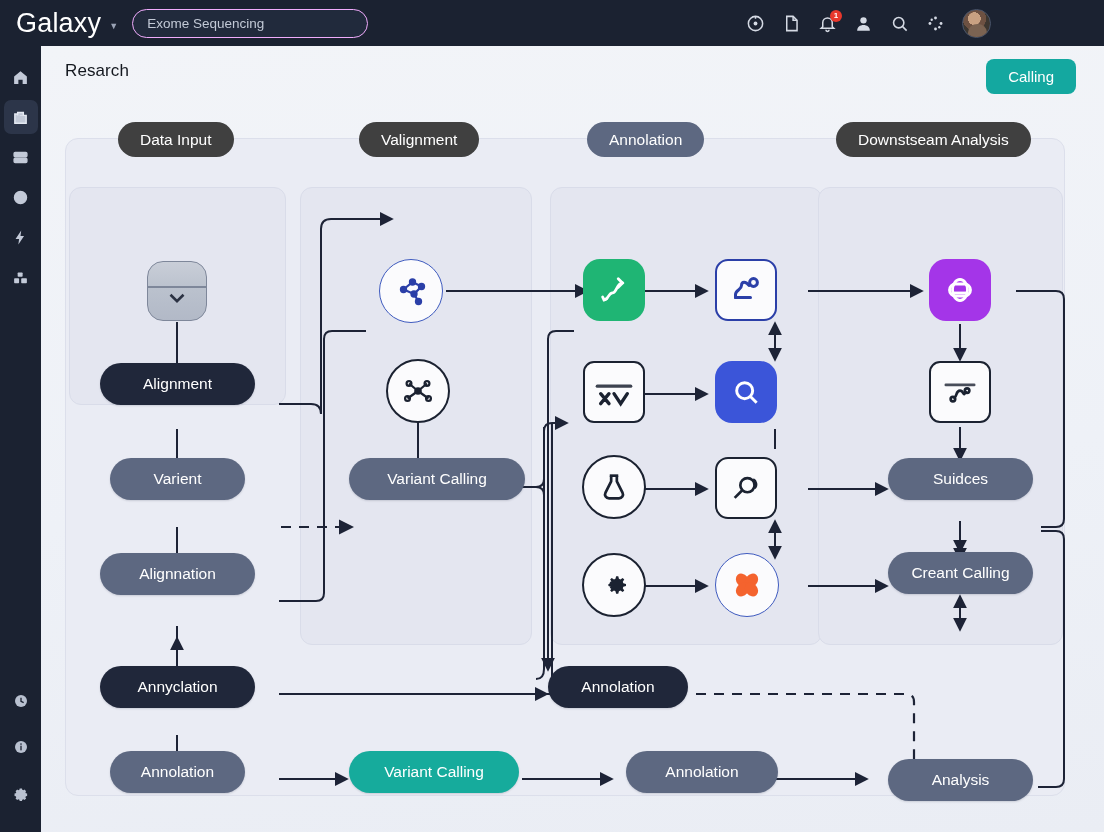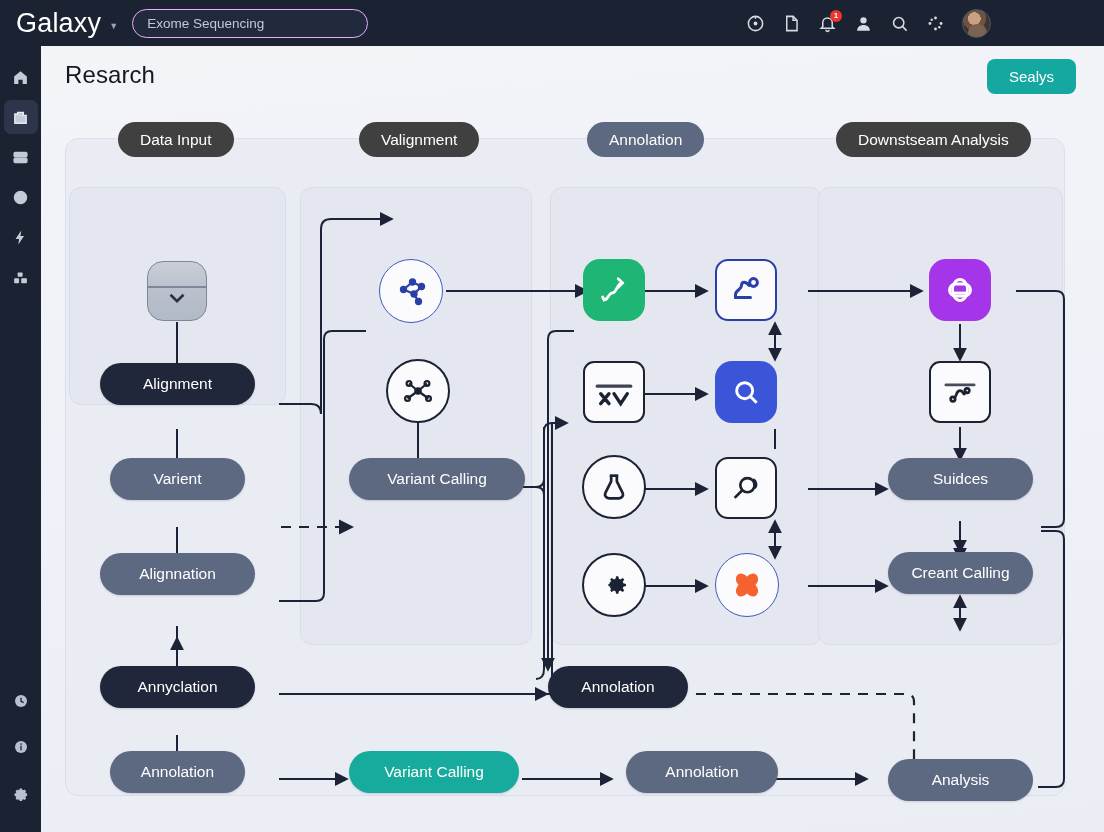--- a/index.html
+++ b/index.html
@@ -70,21 +70,21 @@
   #sb-bottom .sb-item { margin-bottom: 12px; }
   #sb-bottom .sb-item svg { width: 16px; height: 16px; fill: #b9c1d0; }
 
   
   #page {
     position: absolute; left: 41px; top: 46px; width: 1063px; height: 786px;
     background: linear-gradient(175deg, #f2f4f8 0%, #eef1f7 55%, #eaedf4 100%);
   }
   #page-title {
     position: absolute; left: 24px; top: 15px;
-    font-size: 24px; color: #14181f; font-weight: 400; letter-spacing: .1px;
+    font-size: 17px; color: #14181f; font-weight: 400; letter-spacing: .1px;
   }
   #primary-btn {
     position: absolute; right: 28px; top: 13px;
     height: 35px; padding: 0 22px; border-radius: 8px;
     background: #14a8a0; color: #ffffff; font-size: 15px;
     display: flex; align-items: center; justify-content: center;
     border: none; cursor: pointer; font-family: inherit;
   }
 
   
@@ -257,21 +257,21 @@
       <div class="sb-item">
         <svg viewBox="0 0 24 24">
             <path d="M12 8a4 4 0 100 8 4 4 0 000-8zm9.2 4.9l-1.9-.4a7.4 7.4 0 00-.7-1.7l1.1-1.6-2.5-2.5-1.6 1.1a7.4 7.4 0 00-1.7-.7l-.4-1.9h-3.5l-.4 1.9c-.6.2-1.2.4-1.7.7L6.3 6.7 3.8 9.2l1.1 1.6c-.3.5-.5 1.1-.7 1.7l-1.9.4v3.5l1.9.4c.2.6.4 1.2.7 1.7l-1.1 1.6 2.5 2.5 1.6-1.1c.5.3 1.1.5 1.7.7l.4 1.9h3.5l.4-1.9c.6-.2 1.2-.4 1.7-.7l1.6 1.1 2.5-2.5-1.1-1.6c.3-.5.5-1.1.7-1.7l1.9-.4z"></path>
           </svg>
       </div>
     </div>
   </div>
 
   <div id="page">
     <div id="page-title">Resarch</div>
-    <button id="primary-btn">Sealys</button>
+    <button id="primary-btn">Calling</button>
 
     <div id="canvas">
 
       <div class="lane" style="left:3px;  width:217px; height:218px;"></div>
       <div class="lane" style="left:234px; width:232px; height:458px;"></div>
       <div class="lane" style="left:484px; width:272px; height:458px;"></div>
       <div class="lane" style="left:752px; width:245px; height:458px;"></div>
 
       <svg class="wires">
         <defs>

